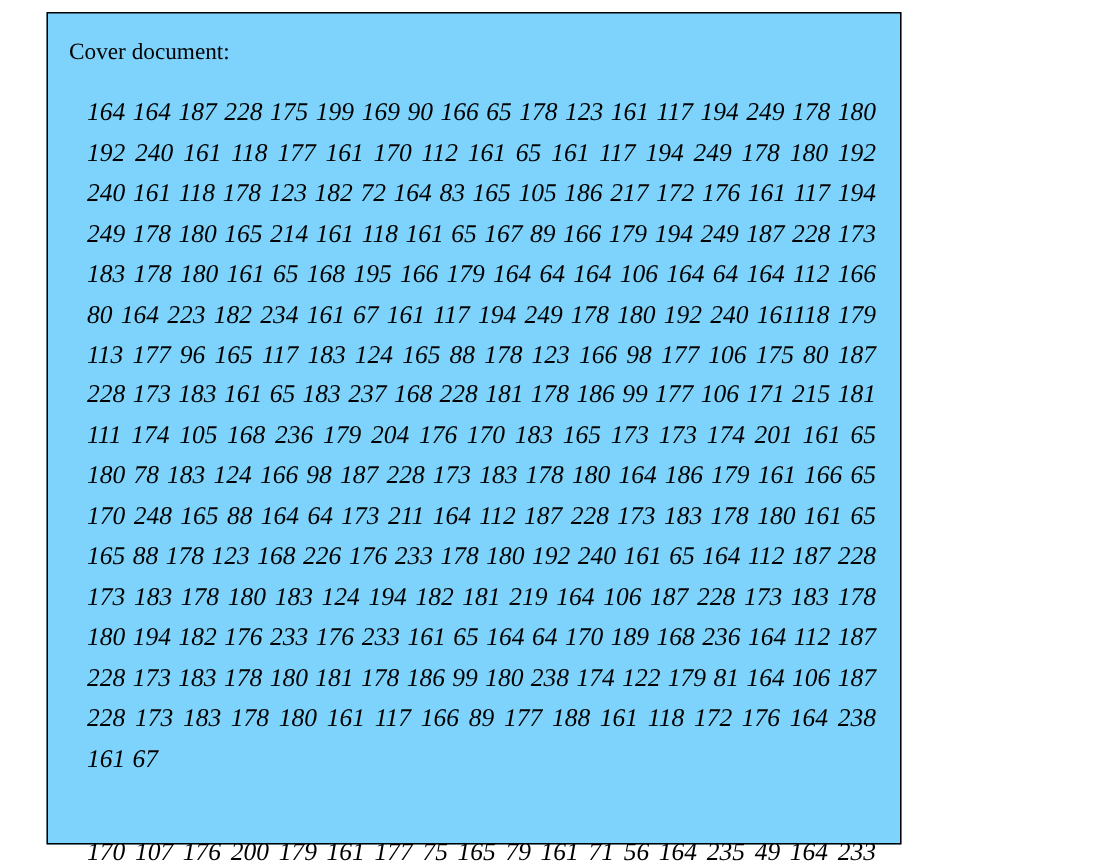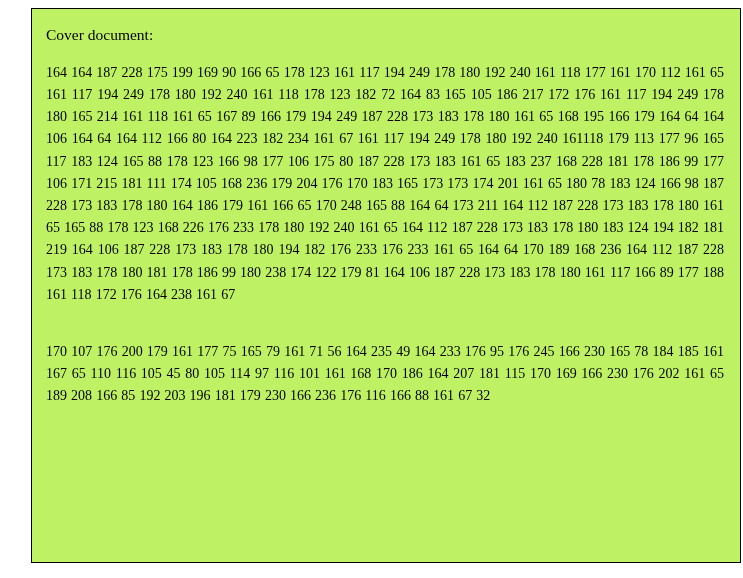--- a/index.html
+++ b/index.html
@@ -17,44 +17,45 @@
   .page {
     position: relative;
     width: 743px;
     height: 578px;
     box-sizing: border-box;
   }
   .frame {
     position: absolute;
     left: 31px;
     top: 8px;
-    width: 710px;
+    width: 570px;
     height: 555px;
     border: 1px solid #000000;
     box-sizing: border-box;
-    background: #bef264;
+    background: #7dd3fc;
   }
   .inner {
     padding: 14px 16px 10px 14px;
   }
   .section-title {
     font-family: "Liberation Serif", serif;
     font-size: 15.5px;
     line-height: 1.35;
     margin: 2px 0 0 0;
   }
   .numbers {
     font-family: "Liberation Serif", serif;
-    font-size: 14px;
+    font-size: 17px;
     line-height: 1.585;
     text-align: justify;
     text-justify: inter-word;
-    margin: 16px 0 0 0;
+    margin: 16px 0 0 12px;
     word-spacing: 0.6px;
     hyphens: none;
+    font-style: italic;
   }
   .numbers.secret {
     margin-top: 15px;
   }
   .spacer {
     height: 20px;
   }
 </style>
 </head>
 <body>

